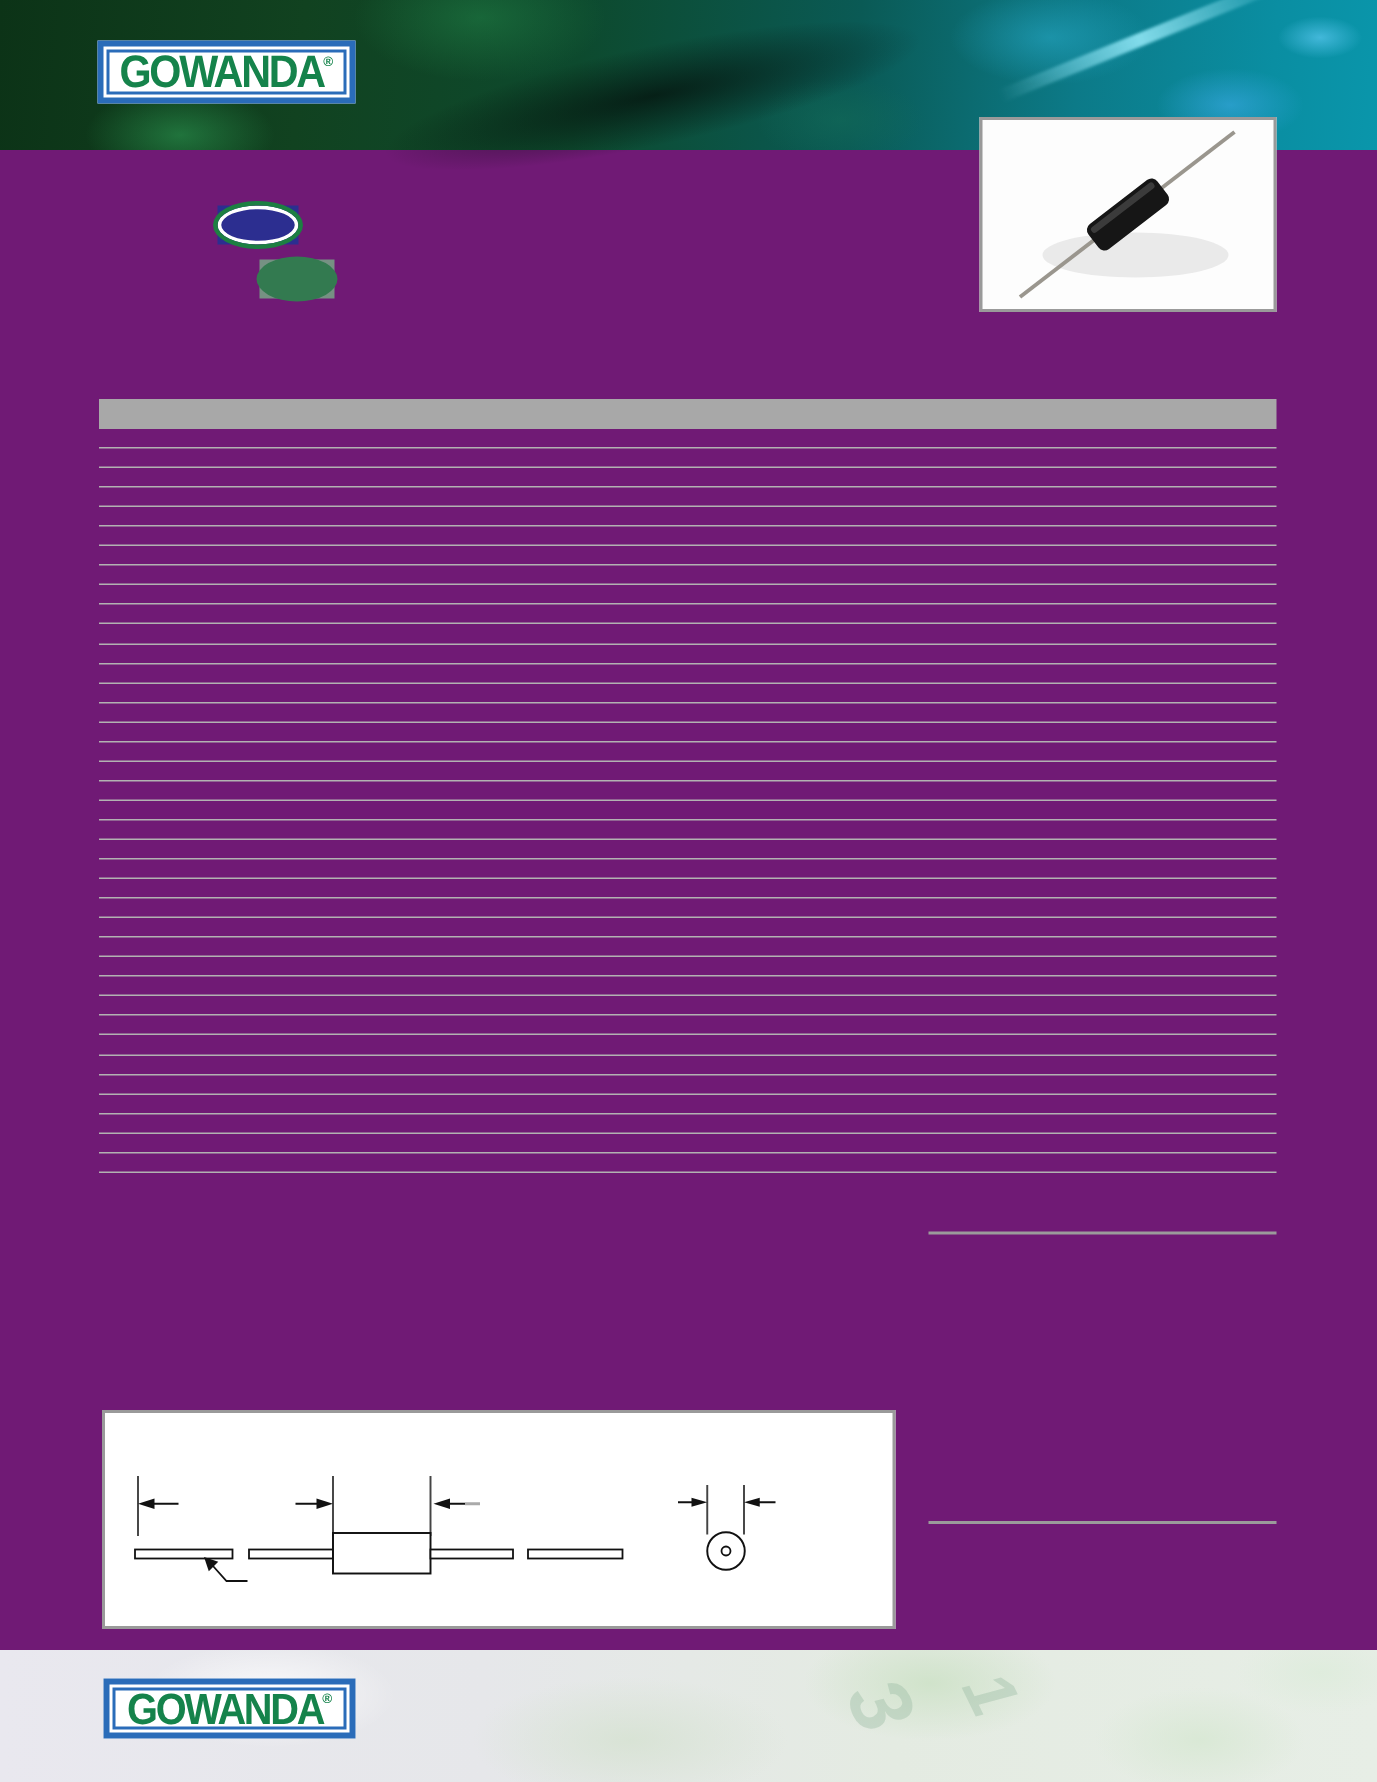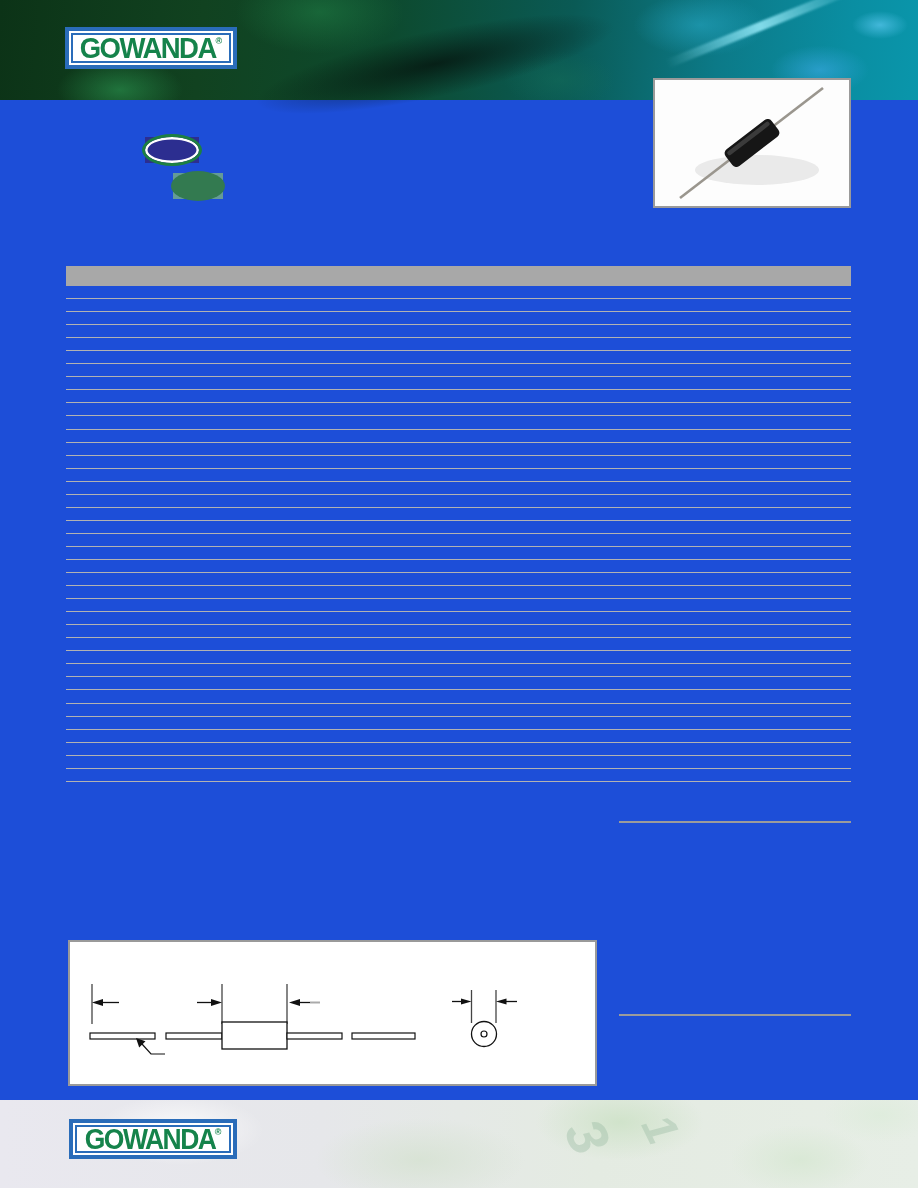--- a/index.html
+++ b/index.html
@@ -1,16 +1,16 @@
 <!DOCTYPE html>
 <html><head>
 <meta charset="utf-8">
 <style>
   html,body{margin:0;padding:0;background:#ffffff;}
-  .page{position:relative;width:918px;height:1188px;background:#1d4ed8;overflow:hidden;
+  .page{position:relative;width:918px;height:1188px;background:#701a75;overflow:hidden;
         font-family:"Liberation Sans",sans-serif;}
 
   
   .header-band{position:absolute;left:0;top:0;width:918px;height:100px;
     background:
       radial-gradient(90px 45px at 120px 90px, rgba(46,160,86,.55), transparent 70%),
       radial-gradient(120px 60px at 320px 12px, rgba(36,140,76,.45), transparent 70%),
       radial-gradient(80px 40px at 560px 80px, rgba(20,110,90,.50), transparent 70%),
       radial-gradient(95px 45px at 700px 25px, rgba(40,170,200,.55), transparent 70%),
       radial-gradient(70px 35px at 820px 70px, rgba(60,170,230,.60), transparent 70%),

